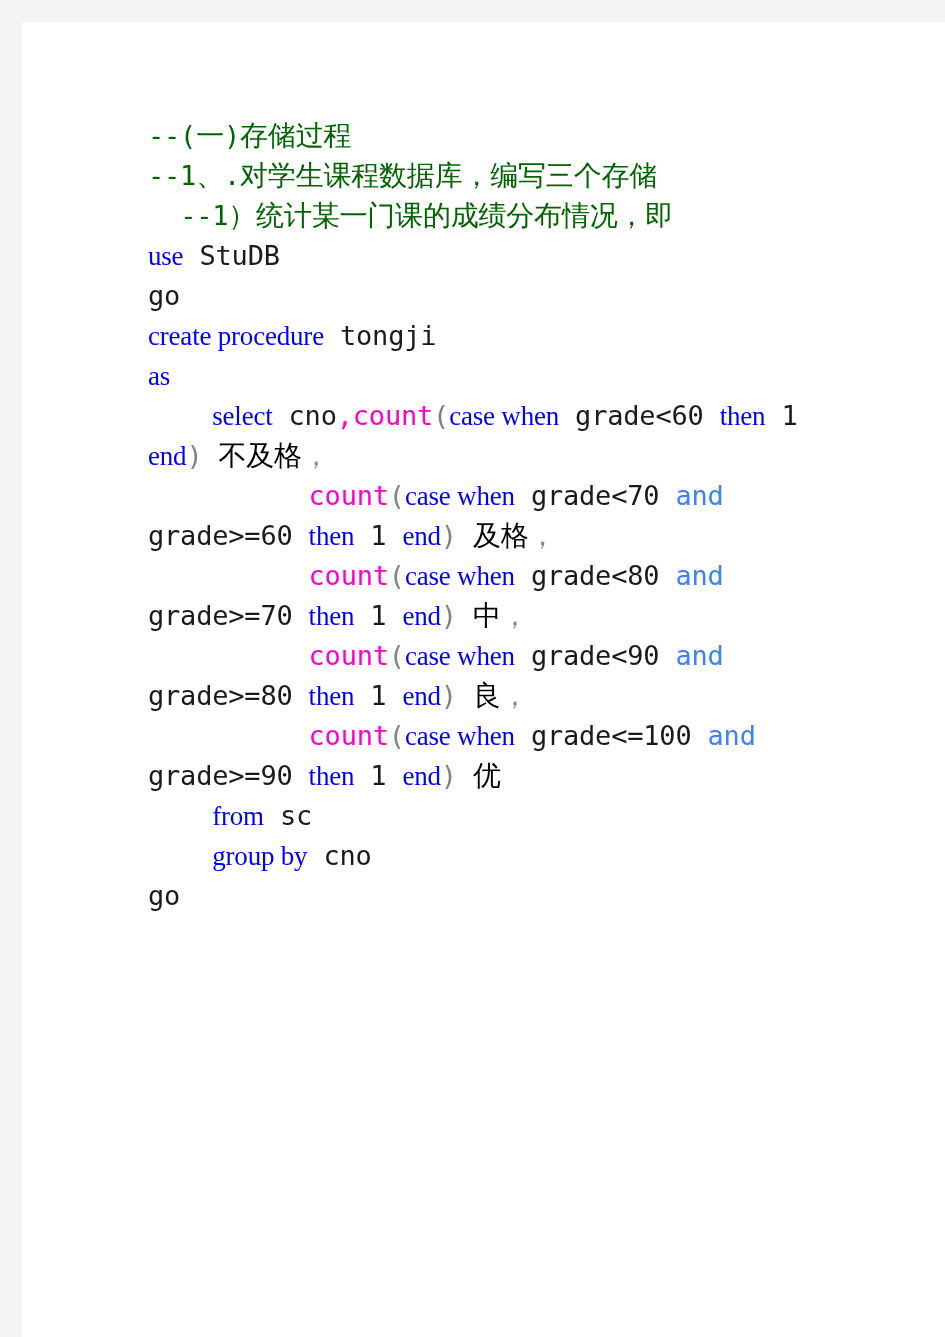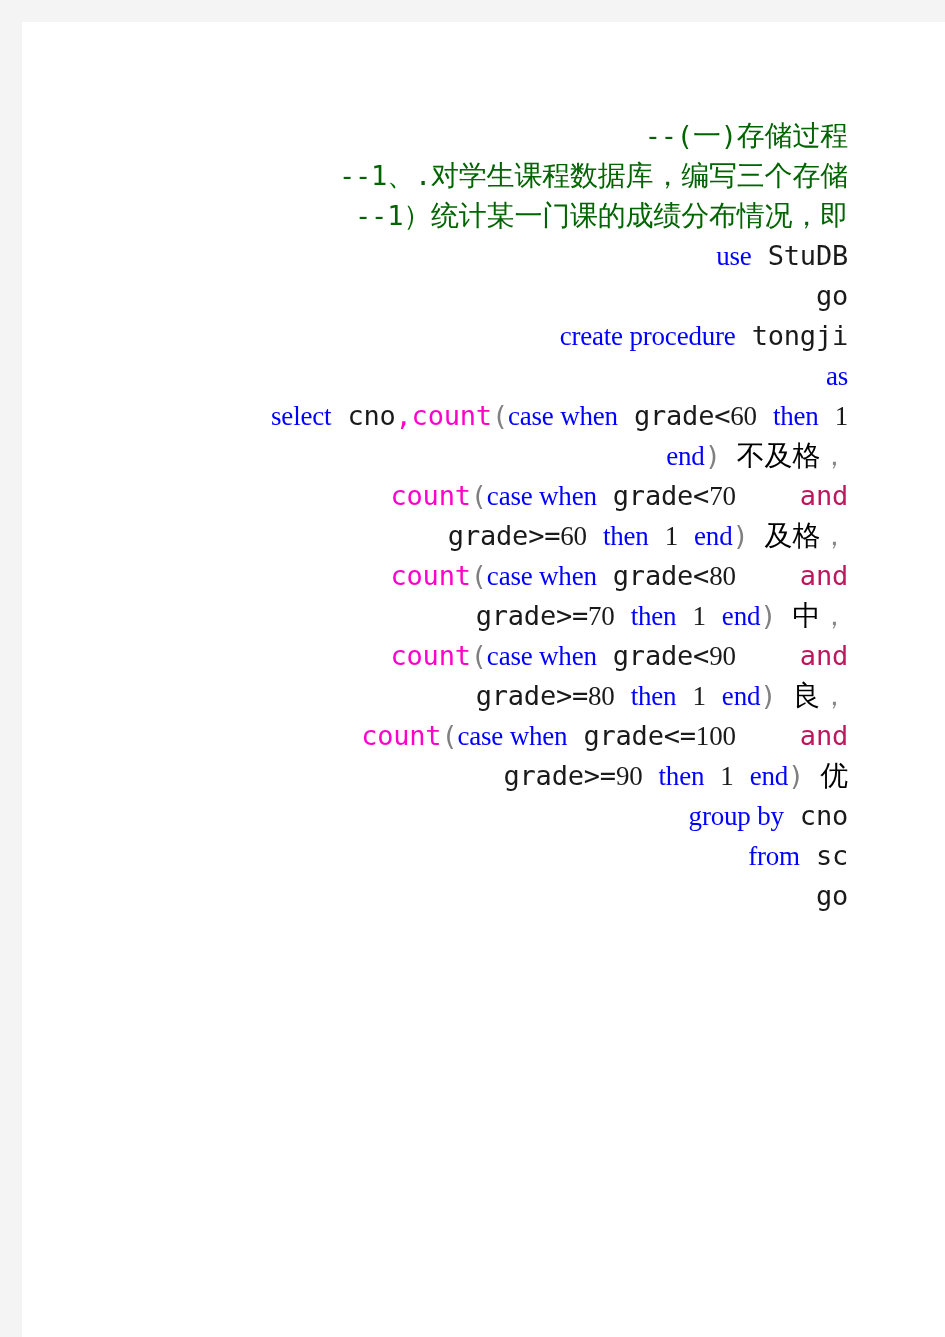--- a/index.html
+++ b/index.html
@@ -32,32 +32,31 @@
     width: 700px;
   }
 
   .code-line {
     font-family: "DejaVu Sans Mono", "Liberation Mono", monospace;
     font-size: 27px;
     line-height: 40px;
     white-space: pre-wrap;
     word-break: break-word;
     letter-spacing: -0.2px;
-    text-align: right;
   }
 
   
   .tok-comment  { color: #006400; font-family: "DejaVu Sans Mono", "Liberation Mono", monospace; }
   .tok-keyword  { color: #0000ff; font-family: Liberation Serif, serif; }
   .tok-func     { color: #ff00cc; }
   .tok-ident    { color: #1a1a1a; }
-  .tok-num      { color: #1a1a1a; font-family: Liberation Serif, serif; }
+  .tok-num      { color: #1a1a1a; }
   .tok-op       { color: #1a1a1a; }
   .tok-punct    { color: #808080; }
-  .tok-and      { color: #be185d; margin-left: 48px; }
+  .tok-and      { color: #3b82f6; }
   .tok-alias    { color: #000000; }
   .tok-comma    { color: #888888; }
 
   
   .cjk {
     font-family: "DejaVu Sans", "Liberation Sans", sans-serif;
     font-size: 28px;
   }
   .tok-comment .cjk {
     color: #006400;
@@ -73,17 +72,17 @@
       <div class="code-line"><span class="tok-comment"><span>  --1</span><span class="cjk">）统计某一门课的成绩分布情况，即</span></span></div>
       <div class="code-line"><span class="tok-keyword">use</span><span class="tok-ident"> </span><span class="tok-ident">StuDB</span></div>
       <div class="code-line"><span class="tok-ident">go</span></div>
       <div class="code-line"><span class="tok-keyword">create procedure</span><span class="tok-ident"> </span><span class="tok-ident">tongji</span></div>
       <div class="code-line"><span class="tok-keyword">as</span></div>
       <div class="code-line"><span class="tok-ident">    </span><span class="tok-keyword">select</span><span class="tok-ident"> </span><span class="tok-ident">cno</span><span class="tok-func">,</span><span class="tok-func">count</span><span class="tok-punct">(</span><span class="tok-keyword">case when</span><span class="tok-ident"> </span><span class="tok-ident">grade</span><span class="tok-op">&lt;</span><span class="tok-num">60</span><span class="tok-ident"> </span><span class="tok-keyword">then</span><span class="tok-ident"> </span><span class="tok-num">1</span><span class="tok-ident"> </span><span class="tok-keyword">end</span><span class="tok-punct">)</span><span class="tok-ident"> </span><span class="tok-alias cjk">不及格</span><span class="tok-comma cjk">，</span></div>
       <div class="code-line"><span class="tok-ident">          </span><span class="tok-func">count</span><span class="tok-punct">(</span><span class="tok-keyword">case when</span><span class="tok-ident"> </span><span class="tok-ident">grade</span><span class="tok-op">&lt;</span><span class="tok-num">70</span><span class="tok-ident"> </span><span class="tok-and">and</span><span class="tok-ident"> </span><span class="tok-ident">grade</span><span class="tok-op">&gt;=</span><span class="tok-num">60</span><span class="tok-ident"> </span><span class="tok-keyword">then</span><span class="tok-ident"> </span><span class="tok-num">1</span><span class="tok-ident"> </span><span class="tok-keyword">end</span><span class="tok-punct">)</span><span class="tok-ident"> </span><span class="tok-alias cjk">及格</span><span class="tok-comma cjk">，</span></div>
       <div class="code-line"><span class="tok-ident">          </span><span class="tok-func">count</span><span class="tok-punct">(</span><span class="tok-keyword">case when</span><span class="tok-ident"> </span><span class="tok-ident">grade</span><span class="tok-op">&lt;</span><span class="tok-num">80</span><span class="tok-ident"> </span><span class="tok-and">and</span><span class="tok-ident"> </span><span class="tok-ident">grade</span><span class="tok-op">&gt;=</span><span class="tok-num">70</span><span class="tok-ident"> </span><span class="tok-keyword">then</span><span class="tok-ident"> </span><span class="tok-num">1</span><span class="tok-ident"> </span><span class="tok-keyword">end</span><span class="tok-punct">)</span><span class="tok-ident"> </span><span class="tok-alias cjk">中</span><span class="tok-comma cjk">，</span></div>
       <div class="code-line"><span class="tok-ident">          </span><span class="tok-func">count</span><span class="tok-punct">(</span><span class="tok-keyword">case when</span><span class="tok-ident"> </span><span class="tok-ident">grade</span><span class="tok-op">&lt;</span><span class="tok-num">90</span><span class="tok-ident"> </span><span class="tok-and">and</span><span class="tok-ident"> </span><span class="tok-ident">grade</span><span class="tok-op">&gt;=</span><span class="tok-num">80</span><span class="tok-ident"> </span><span class="tok-keyword">then</span><span class="tok-ident"> </span><span class="tok-num">1</span><span class="tok-ident"> </span><span class="tok-keyword">end</span><span class="tok-punct">)</span><span class="tok-ident"> </span><span class="tok-alias cjk">良</span><span class="tok-comma cjk">，</span></div>
       <div class="code-line"><span class="tok-ident">          </span><span class="tok-func">count</span><span class="tok-punct">(</span><span class="tok-keyword">case when</span><span class="tok-ident"> </span><span class="tok-ident">grade</span><span class="tok-op">&lt;=</span><span class="tok-num">100</span><span class="tok-ident"> </span><span class="tok-and">and</span><span class="tok-ident"> </span><span class="tok-ident">grade</span><span class="tok-op">&gt;=</span><span class="tok-num">90</span><span class="tok-ident"> </span><span class="tok-keyword">then</span><span class="tok-ident"> </span><span class="tok-num">1</span><span class="tok-ident"> </span><span class="tok-keyword">end</span><span class="tok-punct">)</span><span class="tok-ident"> </span><span class="tok-alias cjk">优</span></div>
+      <div class="code-line"><span class="tok-ident">    </span><span class="tok-keyword">from</span><span class="tok-ident"> </span><span class="tok-ident">sc</span></div>
       <div class="code-line"><span class="tok-ident">    </span><span class="tok-keyword">group by</span><span class="tok-ident"> </span><span class="tok-ident">cno</span></div>
-      <div class="code-line"><span class="tok-ident">    </span><span class="tok-keyword">from</span><span class="tok-ident"> </span><span class="tok-ident">sc</span></div>
       <div class="code-line"><span class="tok-ident">go</span></div>
     </div>
 </div>
 
 </body></html>

